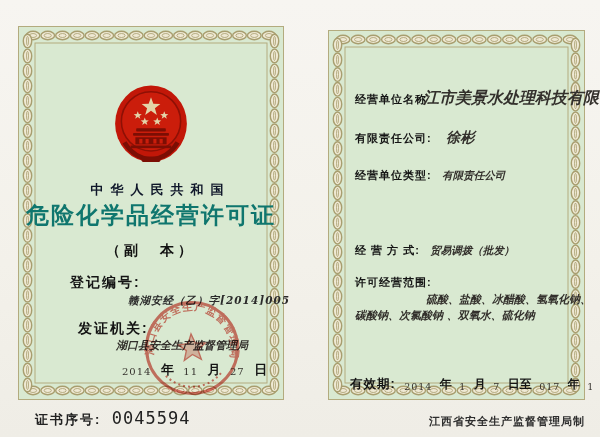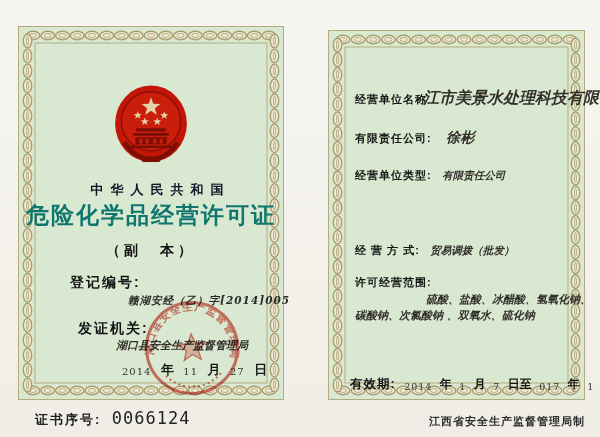--- a/index.html
+++ b/index.html
@@ -470,18 +470,18 @@
         <span class="stamp-digit">1</span>
         
         
         
       </div>
     </div>
   </div>
 
   <div class="row" style="left:35px;top:408px;">
     <span class="serial-lbl">证书序号:</span>
-    <span class="serial-num" style="margin-left:6px;">0066124</span>
+    <span class="serial-num" style="margin-left:6px;">0045594</span>
   </div>
 
   <div class="row footer-right" style="right:15px;top:414px;position:absolute;">江西省安全生产监督管理局制</div>
 
 </div>
 
 </body></html>

